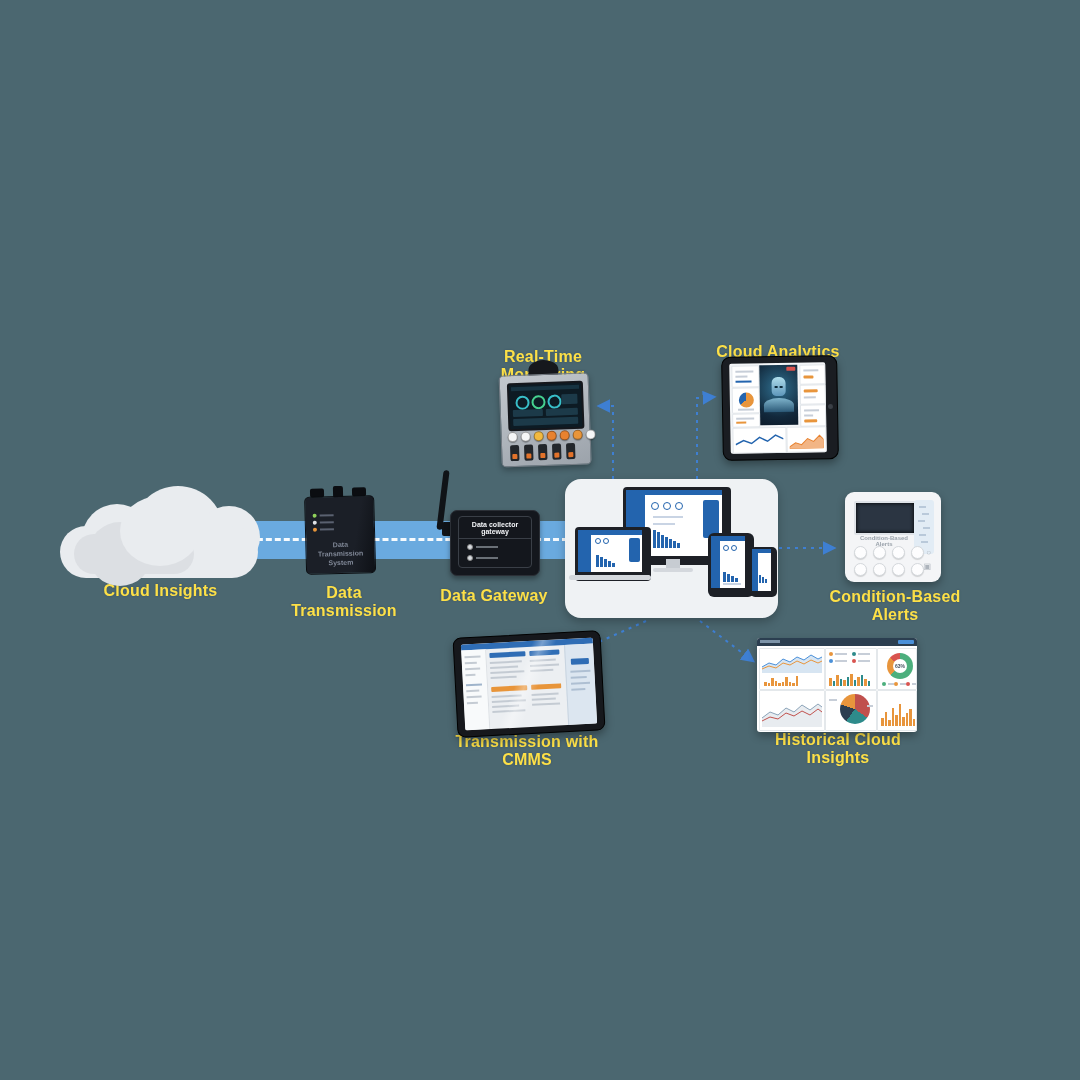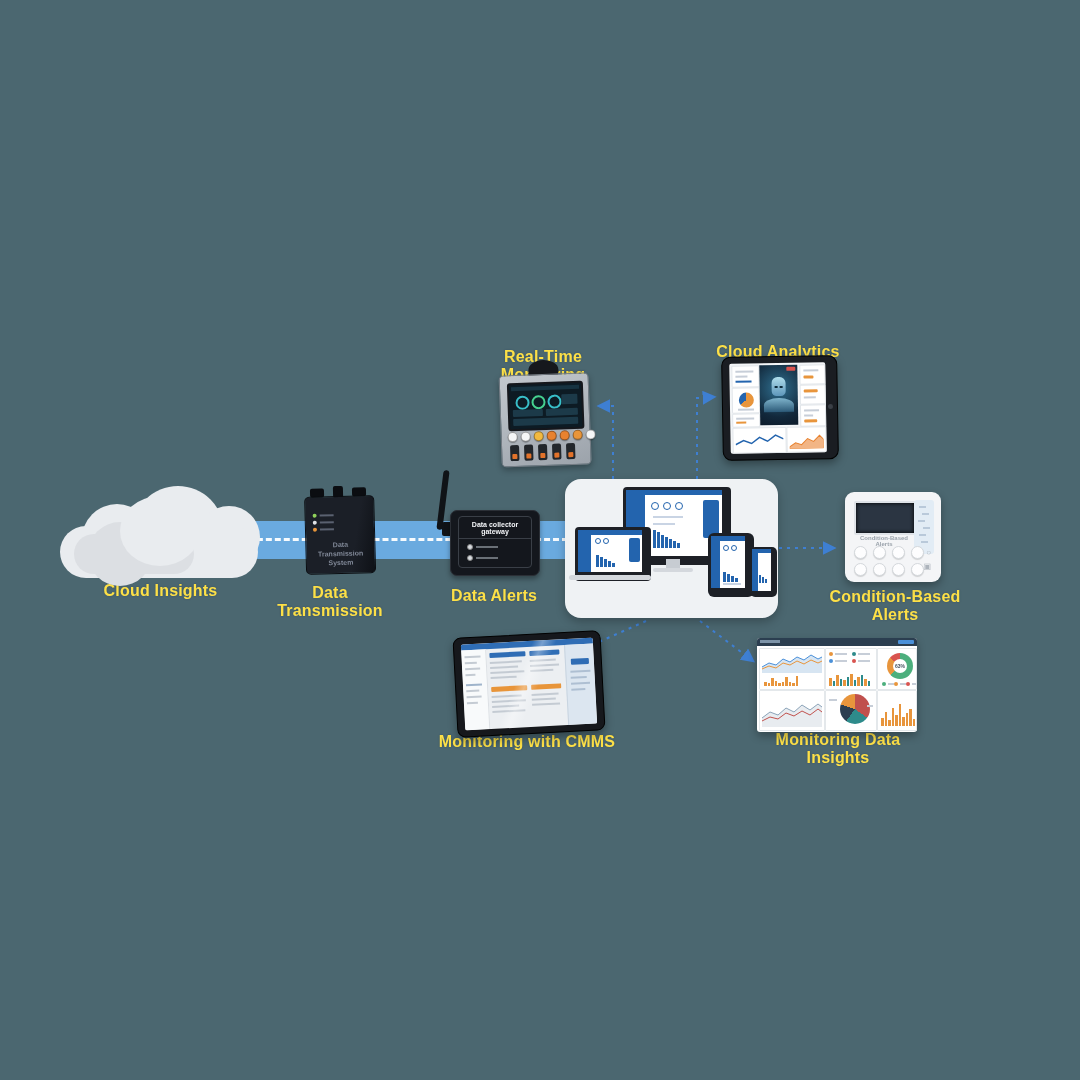--- a/index.html
+++ b/index.html
@@ -177,40 +177,40 @@
             <i class="l"></i>
           </div>
         <div class="row">
             <i class="d" style="background:#E8953A;"></i>
             <i class="l"></i>
           </div>
       </div>
       <div class="tx-text">Data Transmission System</div>
     </div>
   </div>
-  <div class="node-label" style="left:260px;top:584px;width:140px;">Data Transmission</div>
+  <div class="node-label" style="left:274px;top:584px;width:140px;">Data Transmission</div>
 
   <div class="gateway z2">
     <i class="gw-ant"></i>
     <i class="gw-ant-base"></i>
     <div class="gw-body">
       <div class="gw-panel">
         <div class="gw-title">Data collector gateway</div>
         <div class="gw-led">
             <i class="d"></i>
             <i class="l"></i>
           </div>
         <div class="gw-led">
             <i class="d"></i>
             <i class="l"></i>
           </div>
       </div>
     </div>
   </div>
-  <div class="node-label" style="left:424px;top:587px;width:140px;">Data Alerts</div>
+  <div class="node-label" style="left:424px;top:587px;width:140px;">Data Gateway</div>
 
   <div class="hub z2">
 
     <div class="screen-bezel" style="left:58px;top:8px;width:102px;height:72px;padding:3px;">
       <div class="mini" style="position:relative;width:96px;height:66px;">
         <div class="hdr"></div>
           <div class="side"></div>
         <div class="dots">
             <i></i>
             <i></i>
@@ -430,21 +430,21 @@
       <i class="c-ln" style="left:68px;top:63px;width:28px;"></i>
       <div class="c-right">
         <i class="c-btn"></i>
         <i class="c-ln" style="left:4px;top:26px;width:20px;background:#AEBFD2;"></i>
         <i class="c-ln" style="left:4px;top:32px;width:16px;background:#AEBFD2;"></i>
         <i class="c-ln" style="left:4px;top:38px;width:19px;background:#AEBFD2;"></i>
         <i class="c-ln" style="left:4px;top:44px;width:14px;background:#AEBFD2;"></i>
       </div>
     </div>
   </div>
-  <div class="node-label" style="left:437px;top:733px;width:180px;">Monitoring with CMMS</div>
+  <div class="node-label" style="left:437px;top:733px;width:180px;">Transmission with CMMS</div>
 
   <div class="hist z2">
     <div class="h-top">
         <i class="logo"></i>
         <i class="btn"></i>
       </div>
 
     <div class="h-pnl" style="left:2px;top:10px;width:64px;height:40px;">
       <svg width="60" height="22" style="position:absolute;left:2px;top:2px;">
         <path d="M0,16 L7,12 L14,14 L21,8 L28,11 L35,6 L42,9 L49,4 L56,8 L60,6 L60,22 L0,22 z" fill="#D7E5F2"></path>
@@ -534,15 +534,15 @@
           <i style="height:18px;"></i>
           <i style="height:11px;"></i>
           <i style="height:22px;"></i>
           <i style="height:9px;"></i>
           <i style="height:13px;"></i>
           <i style="height:17px;"></i>
           <i style="height:7px;"></i>
       </div>
     </div>
   </div>
-  <div class="node-label" style="left:748px;top:731px;width:180px;">Monitoring Data Insights</div>
+  <div class="node-label" style="left:748px;top:731px;width:180px;">Historical Cloud Insights</div>
 
 </div>
 
 </body></html>

